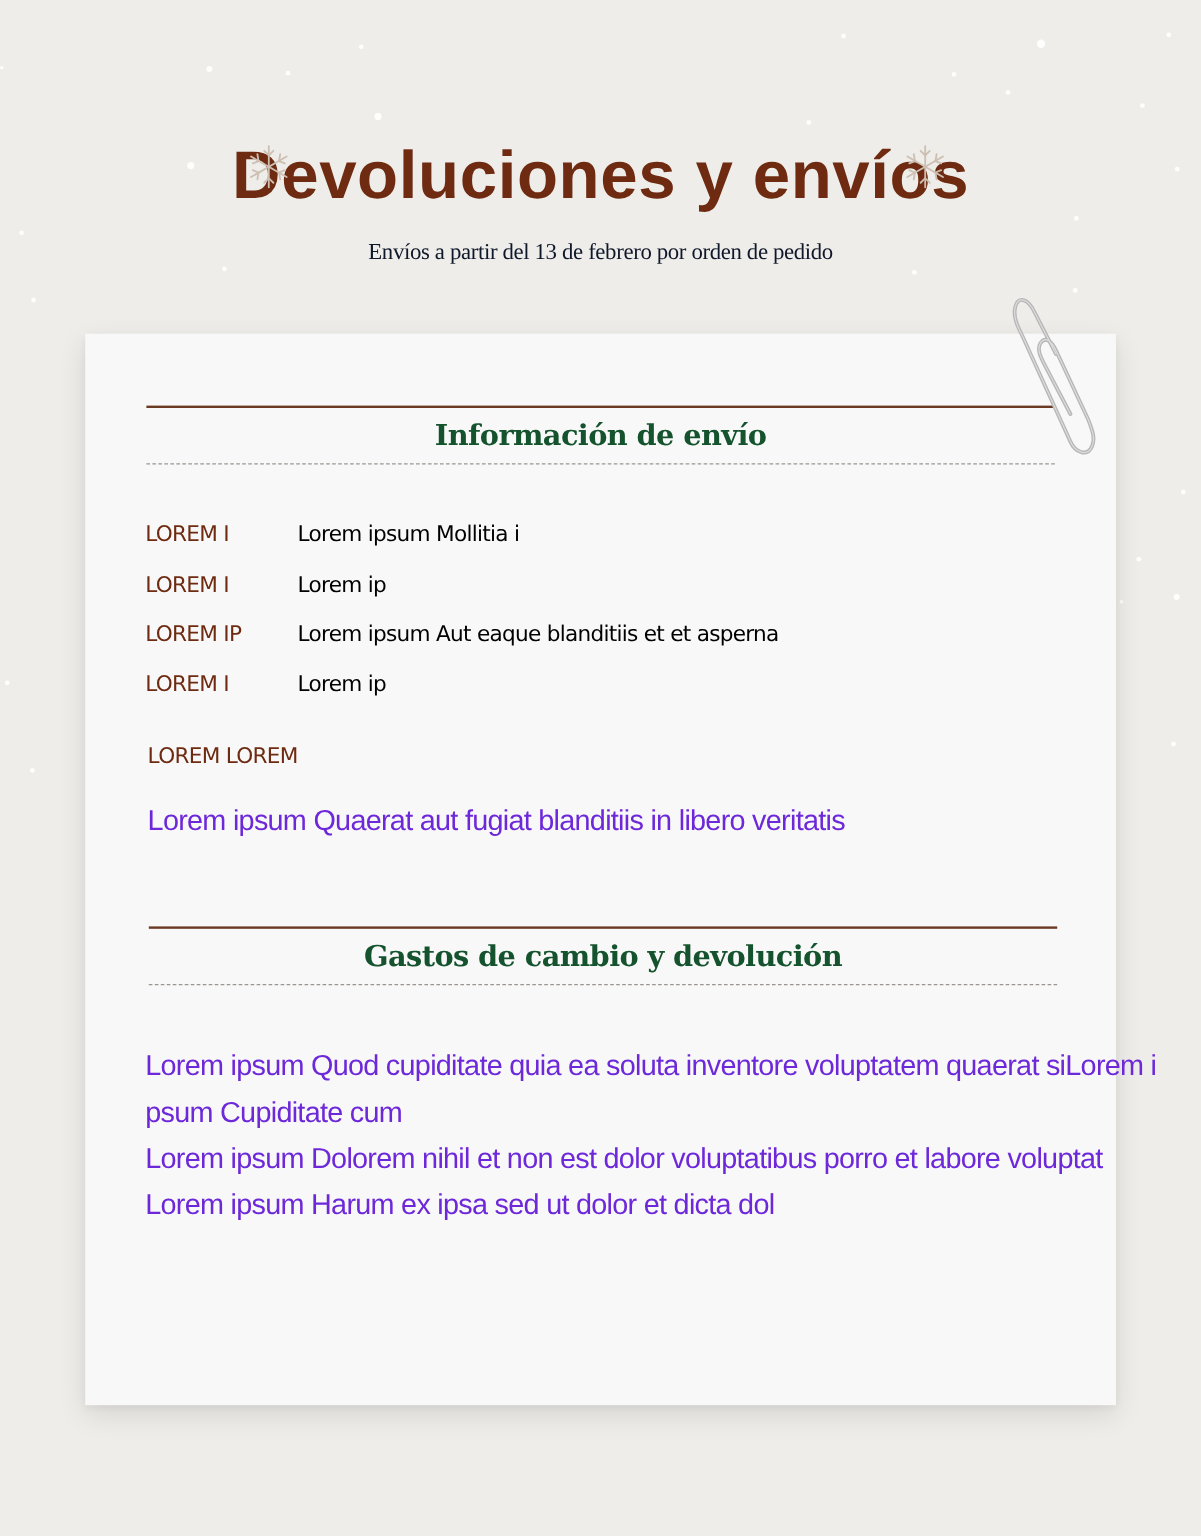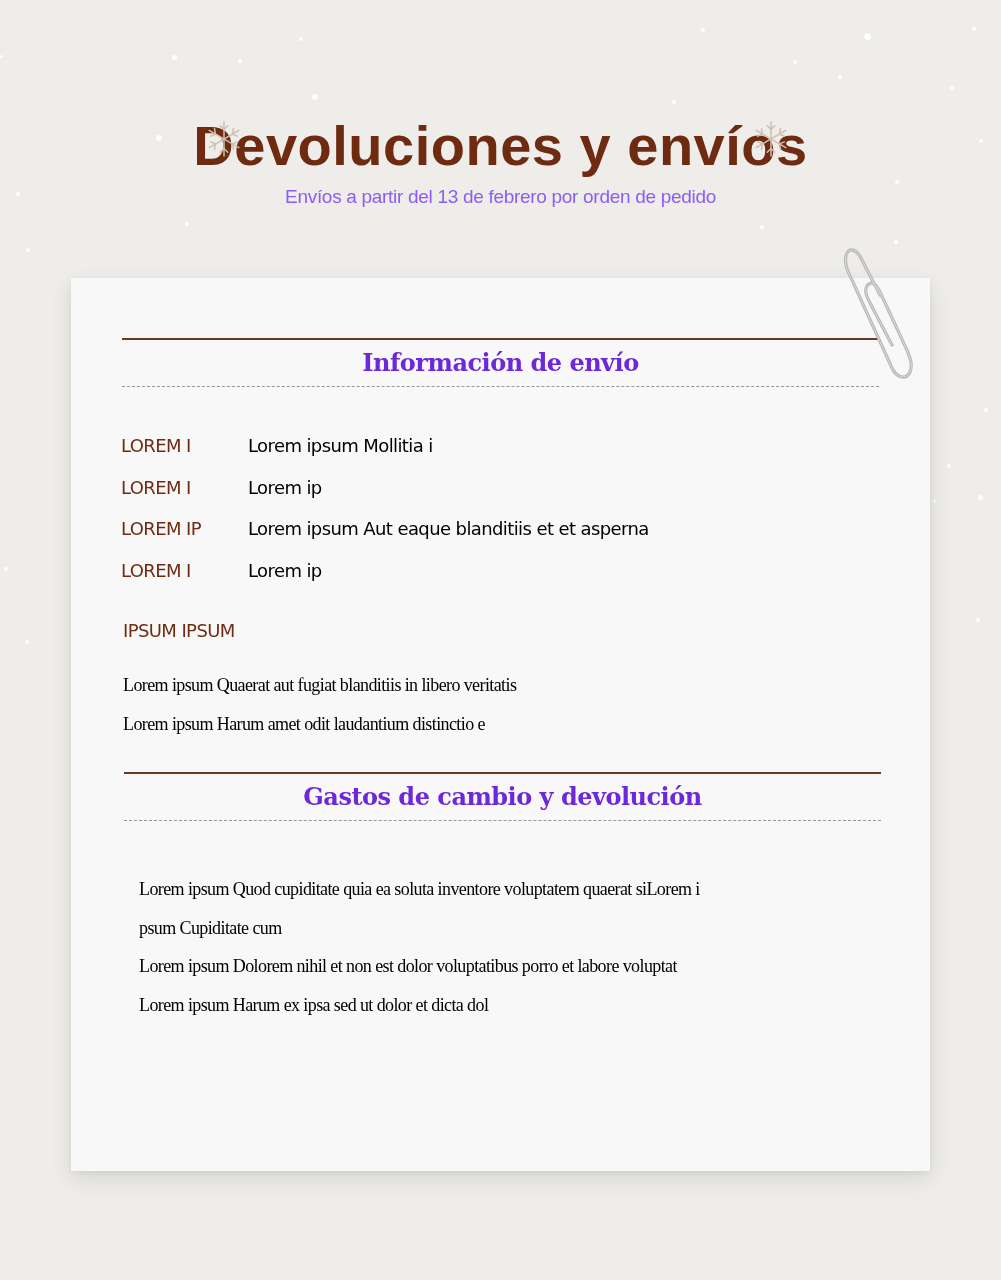--- a/index.html
+++ b/index.html
@@ -19,41 +19,41 @@
       letter-spacing: 0.5px;
       color: #6e2b12;
       line-height: 68px;
     }
     .flake {
       position: absolute; width: 38px; height: 38px; top: 8px;
     }
     .flake-left { left: 12px; }
     .flake-right { right: 18px; }
     .subtitle {
-      margin-top: 6px;
-      font-family: Liberation Sans, sans-serif;
+      margin-top: 20px;
+      font-family: Liberation Serif, serif;
       font-size: 19px;
-      color: #8b5cf6;
+      color: #0f172a;
       letter-spacing: -0.3px;
     }
     .card {
       position: absolute;
       left: 71px; top: 278px;
       width: 859px; height: 893px;
       background: #f8f8f8;
       box-shadow: 0 8px 22px rgba(0,0,0,0.10), 0 2px 6px rgba(0,0,0,0.05);
     }
     .paperclip { position: absolute; left: 840px; top: 240px; width: 80px; height: 145px; }
     .section-head { position: absolute; text-align: center; }
     .rule-solid { height: 2px; background: #6b3a22; }
     .rule-dotted { border-top: 1px dashed #9a9590; height: 0; }
     .section-title {
       font-family: "DejaVu Serif", serif;
       font-size: 24px;
-      color: #6d28d9;
+      color: #14532d;
       line-height: 46px;
       letter-spacing: -0.5px;
     }
     .info-rows { position: absolute; left: 121px; top: 425px; }
     .info-row { display: flex; height: 41.5px; align-items: center; }
     .info-key {
       width: 127px;
       font-family: "DejaVu Sans", sans-serif;
       font-size: 18px;
       color: #6e2b12;
@@ -64,29 +64,29 @@
       font-size: 18px;
       color: #000000;
       letter-spacing: -0.6px;
     }
     .sub-label {
       position: absolute; left: 123px; top: 620px;
       font-family: "DejaVu Sans", sans-serif;
       font-size: 18px; color: #6e2b12; letter-spacing: -0.6px;
     }
     .para {
-      font-family: Liberation Serif, serif;
-      font-size: 18px;
-      color: #000000;
+      font-family: Liberation Sans, sans-serif;
+      font-size: 24px;
+      color: #6d28d9;
       letter-spacing: -0.6px;
       white-space: nowrap;
     }
     .note-lines { position: absolute; left: 123px; top: 666px; }
     .note-lines .para { line-height: 38.5px; }
-    .fees-lines { position: absolute; left: 139px; top: 870px; width: 760px; }
+    .fees-lines { position: absolute; left: 121px; top: 870px; width: 760px; }
     .fees-lines .para { line-height: 38.7px; }
   </style>
 </head>
 <body>
 
 <div>
   <div class="snow" style="left:172px;top:55px;width:5px;height:5px;"></div>
   <div class="snow" style="left:238px;top:59px;width:4px;height:4px;"></div>
   <div class="snow" style="left:312px;top:94px;width:6px;height:6px;"></div>
   <div class="snow" style="left:299px;top:37px;width:4px;height:4px;"></div>
@@ -168,25 +168,24 @@
   <div class="info-row">
     <span class="info-key">LOREM IP</span>
     <span class="info-val">Lorem ipsum Aut eaque blanditiis et et asperna</span>
   </div>
   <div class="info-row">
     <span class="info-key">LOREM I</span>
     <span class="info-val">Lorem ip</span>
   </div>
 </div>
 
-<div class="sub-label">IPSUM IPSUM</div>
+<div class="sub-label">LOREM LOREM</div>
 
 <div class="note-lines">
   <p class="para">Lorem ipsum Quaerat aut fugiat blanditiis in libero veritatis</p>
-  <p class="para">Lorem ipsum Harum amet odit laudantium distinctio e</p>
 </div>
 
 <div class="section-head" style="left:124px;top:772px;width:757px;">
   <div class="rule-solid"></div>
   <h2 class="section-title">Gastos de cambio y devolución</h2>
   <div class="rule-dotted"></div>
 </div>
 
 <div class="fees-lines">
   <p class="para">Lorem ipsum Quod cupiditate quia ea soluta inventore voluptatem quaerat siLorem i</p>

